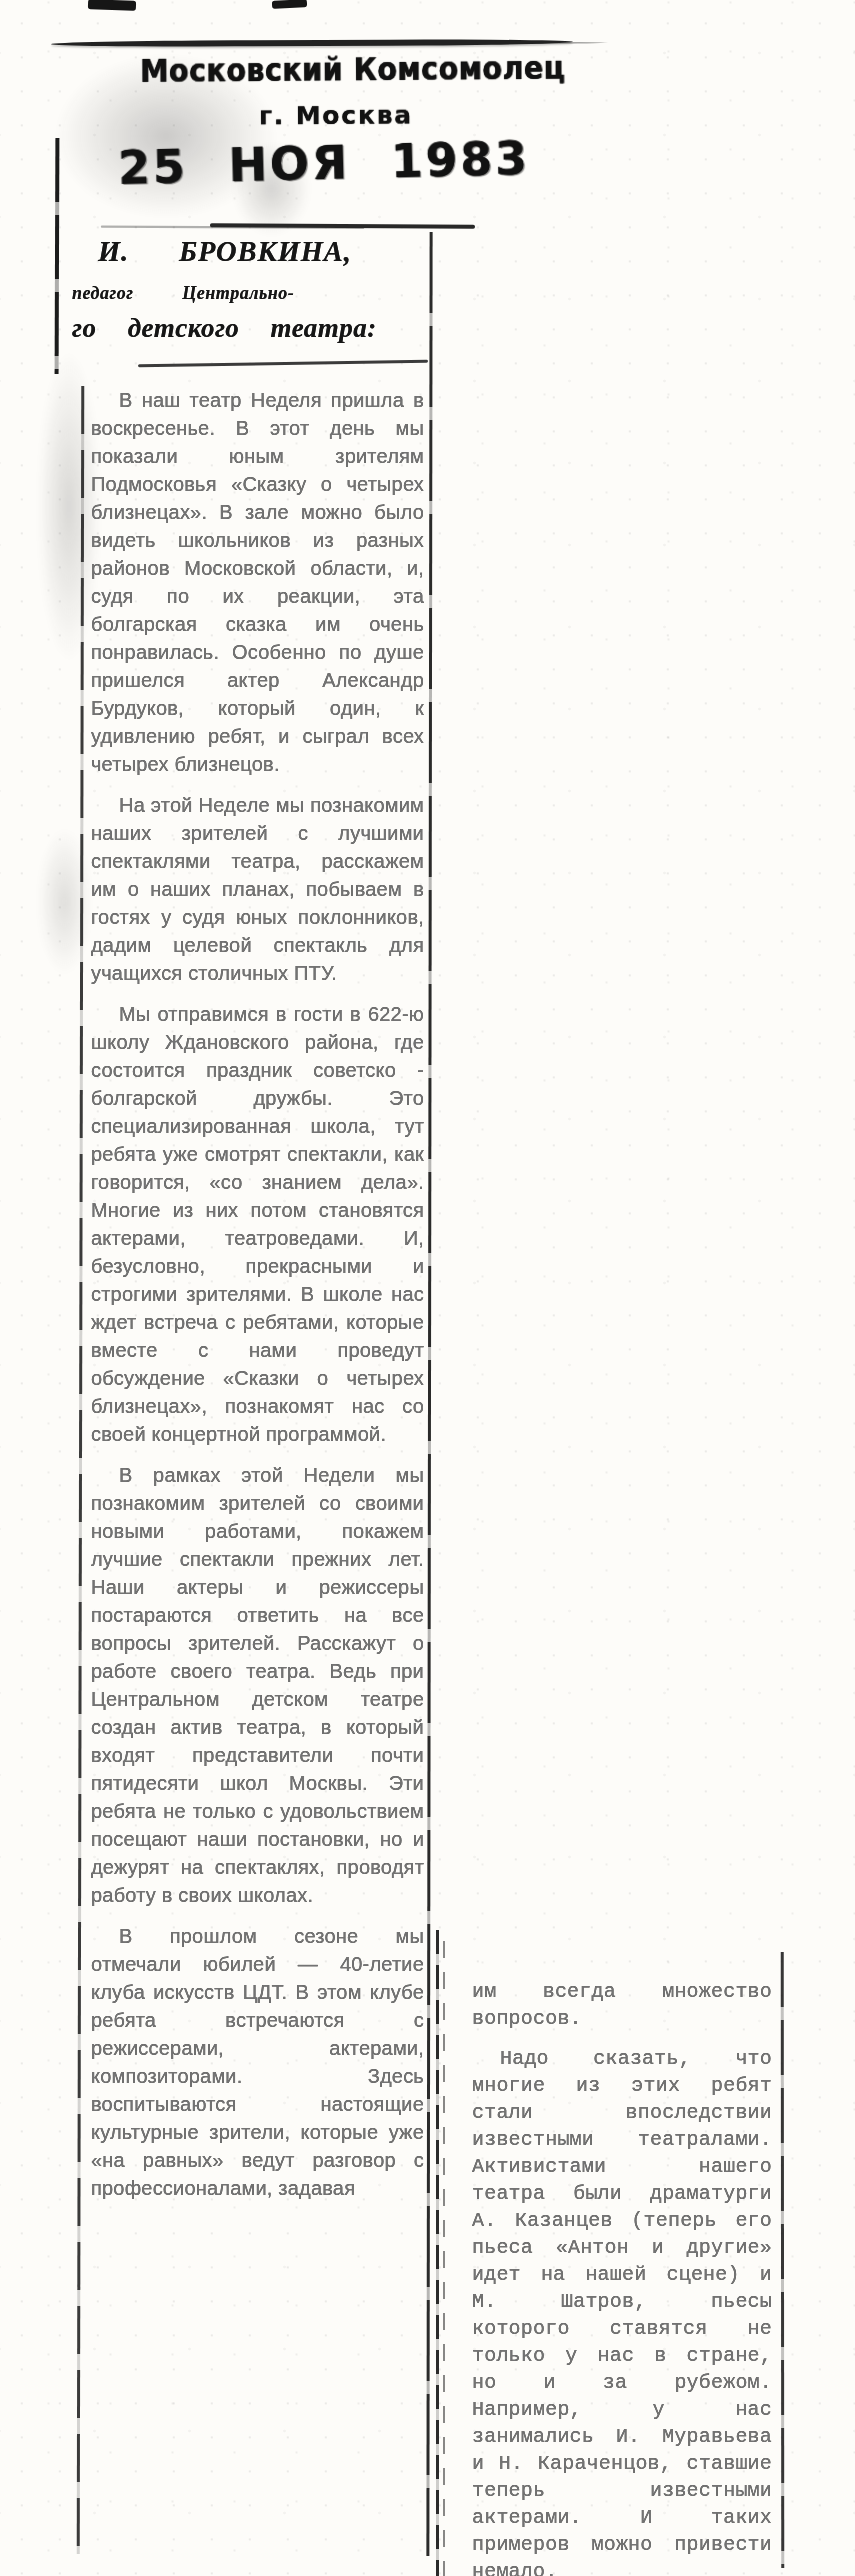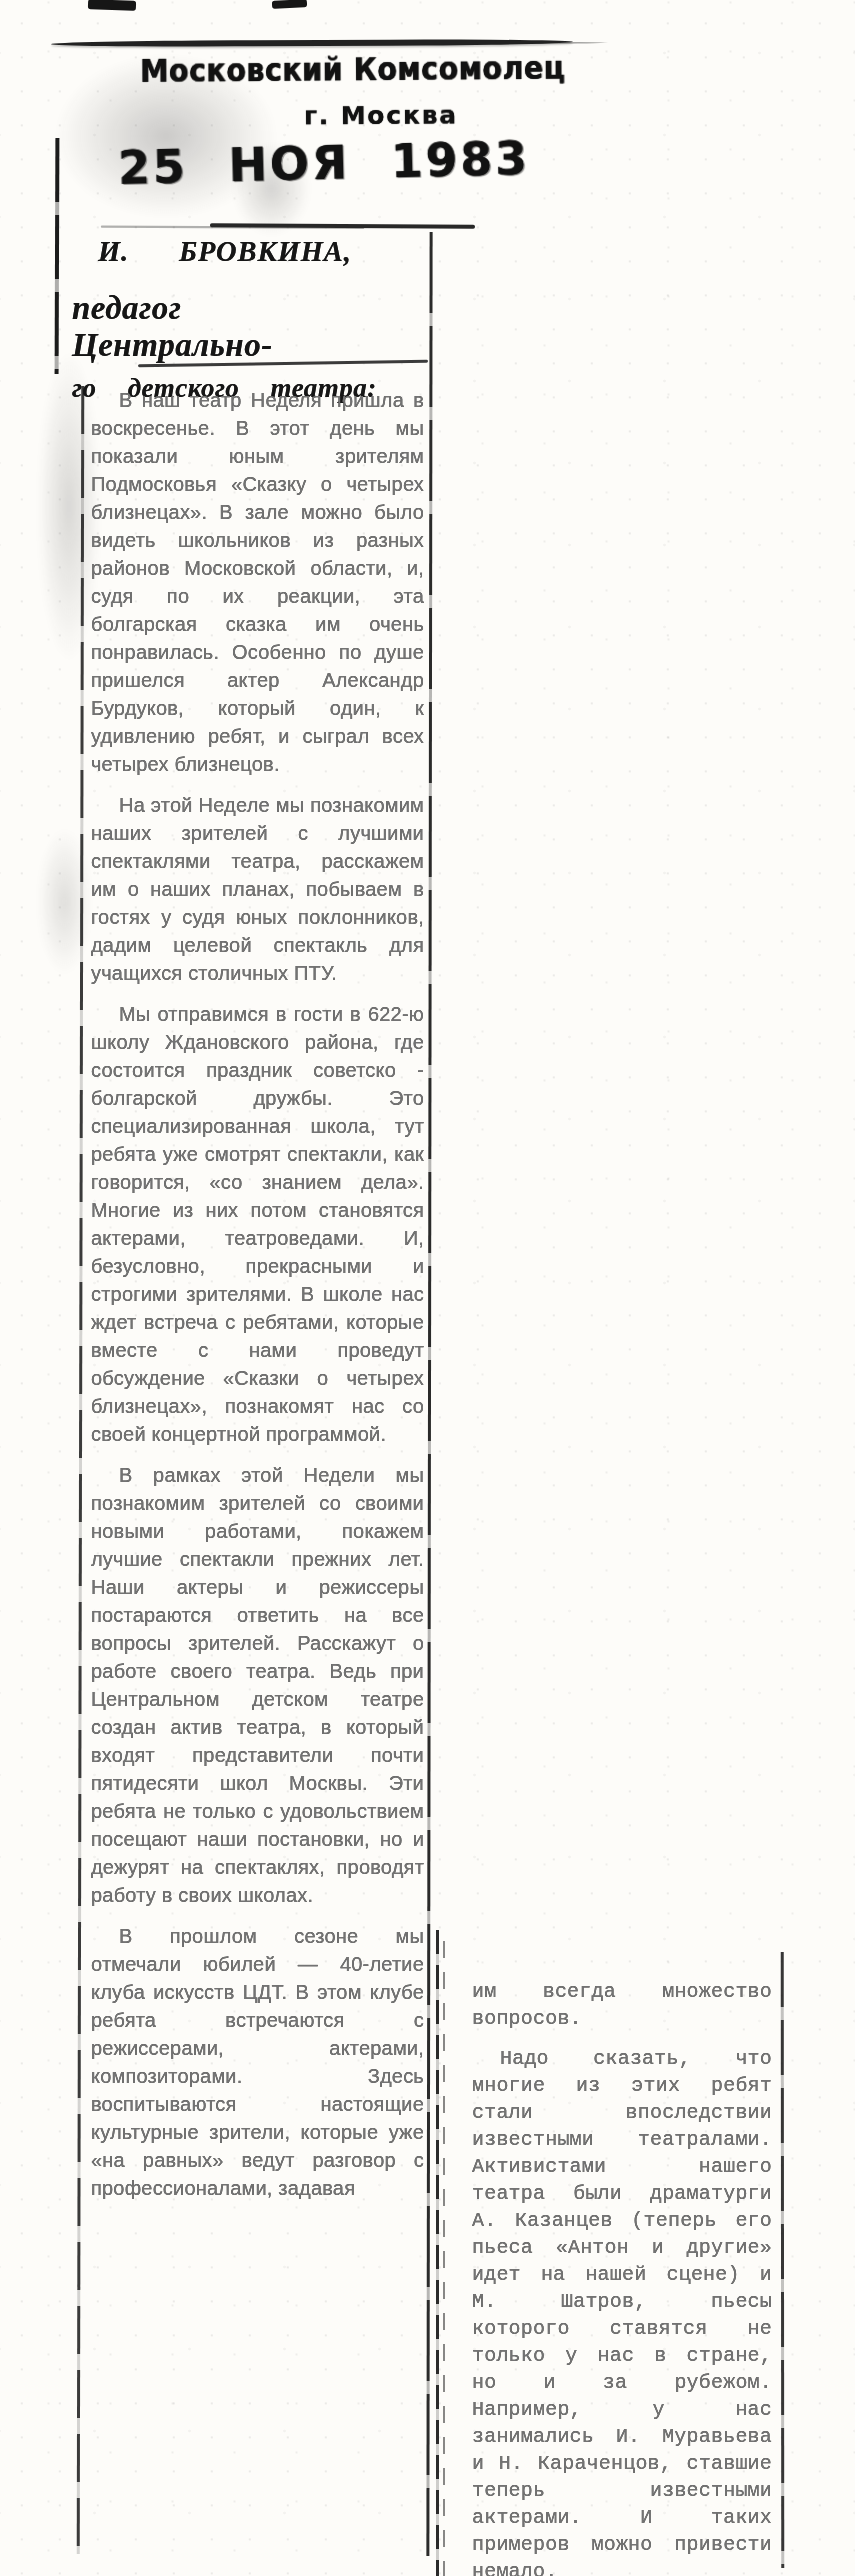--- a/index.html
+++ b/index.html
@@ -31,33 +31,33 @@
   .topmark.m2{left:272px;top:0;width:35px;height:8.3px;transform:rotate(-3deg);}
   .smudge-top{
     position:absolute;left:51px;top:40px;width:522px;height:6.4px;
     background:#222;transform:rotate(-0.25deg);border-radius:45%/60%;
     box-shadow:0 1.8px 1.8px rgba(0,0,0,.22), 37px 0.9px 0 -1.8px rgba(0,0,0,.35);
   }
   .stamp{position:absolute;font-family:"DejaVu Sans", sans-serif;font-weight:bold;color:#121212;white-space:nowrap;}
   .stamp-name{left:140px;top:53px;font-size:28.5px;letter-spacing:0.5px;transform:scaleY(1.1) rotate(-.4deg);
     text-shadow:0 0 0.9px #000, 1.1px 0 0 rgba(0,0,0,.45);filter:blur(0.3px);}
   .stamp-city{left:259px;top:101px;font-size:25px;letter-spacing:1.8px;
-    text-shadow:0 0 0.9px #000;filter:blur(0.3px);transform:rotate(-.3deg);margin-left:45px;}
+    text-shadow:0 0 0.9px #000;filter:blur(0.3px);transform:rotate(-.3deg);}
   .stamp-date{left:118px;top:136px;font-size:46px;letter-spacing:2.8px;word-spacing:22px;
     transform:rotate(-1.4deg);text-shadow:0 0 0.9px #000, 1.4px 0.9px 0 rgba(0,0,0,.35);filter:blur(0.3px);}
   .line{position:absolute;background:#282828;border-radius:1.8px;}
   .underdate-line{left:210px;top:224px;width:265px;height:3.7px;transform:rotate(.3deg);
     box-shadow:-110px 1.8px 0 -0.9px rgba(0,0,0,.3);}
   .byline{
     position:absolute;left:72px;top:236px;width:361px;
     font-family:Liberation Serif, serif;font-style:italic;font-weight:bold;color:#161616;
     text-shadow:0 0 0.6px rgba(0,0,0,.8);
   }
   .byline .author{font-size:28.5px;word-spacing:42px;padding-left:26px;letter-spacing:0.9px;}
-  .byline .role1{font-size:33px;word-spacing:44px;margin-top:22px;letter-spacing:0.5px;}
+  .byline .role1{font-size:18px;word-spacing:44px;margin-top:15px;letter-spacing:0.5px;}
   .byline .role2{font-size:27px;word-spacing:24px;margin-top:9.2px;letter-spacing:0.5px;}
   .byline-underline{left:138px;top:362px;width:290px;height:2.8px;background:#3b3b3b;transform:rotate(-.9deg);}
   .vrule{position:absolute;}
   .r-byline-left{left:55px;top:138px;width:3.7px;height:236px;background:
     repeating-linear-gradient(to bottom, #1c1c1c 0 64px, rgba(28,28,28,.35) 64px 77px);transform:rotate(.2deg);}
   .r-col1-left{left:79px;top:386px;width:2.8px;height:2168px;background:
     repeating-linear-gradient(to bottom, rgba(25,25,25,.85) 0 48px, rgba(25,25,25,.18) 48px 64px);transform:rotate(.12deg);}
   .r-col1-right{left:428px;top:232px;width:2.8px;height:2324px;background:
     repeating-linear-gradient(to bottom, rgba(20,20,20,.9) 0 81px, rgba(20,20,20,.3) 81px 94px);transform:rotate(.08deg);}
   .r-col2-left{left:436px;top:1930px;width:2.8px;height:646px;background:

